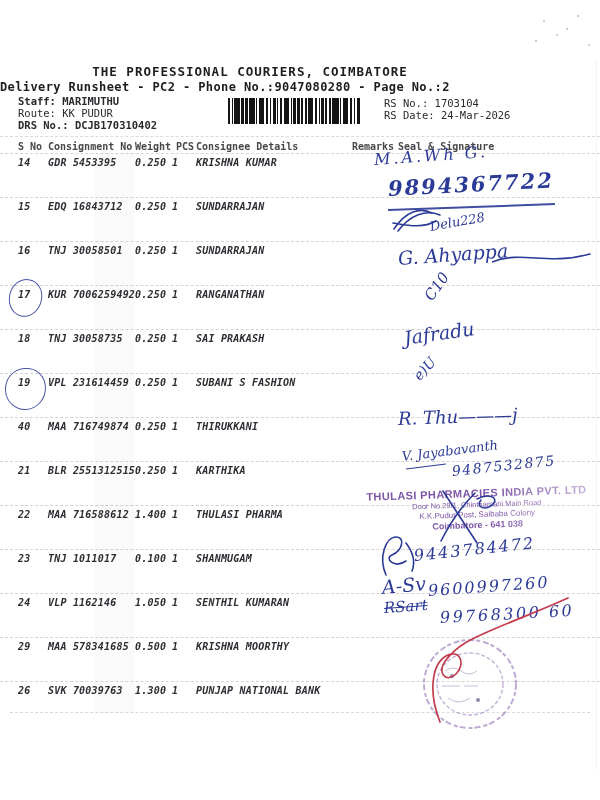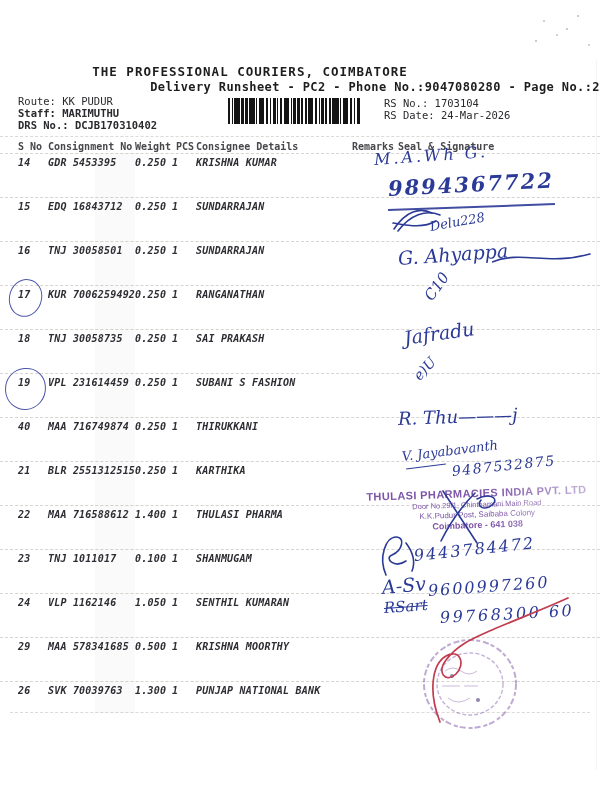--- a/index.html
+++ b/index.html
@@ -10,21 +10,21 @@
         font-family:"DejaVu Sans Mono",monospace;color:var(--print);}
 
   
   .speck{position:absolute;background:#c2c2c2;border-radius:50%;}
   .edge-line{position:absolute;left:596px;top:60px;width:1px;height:710px;background:rgba(0,0,0,.045);}
   .col-shade{position:absolute;left:95px;top:153px;width:40px;height:560px;background:rgba(0,0,0,.02);}
 
   
   .doc-title{position:absolute;top:64px;left:0;width:500px;text-align:center;
              font-size:12.5px;font-weight:bold;letter-spacing:1px;color:#1d1d20;}
-  .doc-subtitle{position:absolute;top:80px;left:0;width:600px;text-align:right;
+  .doc-subtitle{position:absolute;top:80px;left:0;width:600px;text-align:left;
              font-size:12px;font-weight:bold;letter-spacing:.4px;color:#1d1d20;}
 
   .meta-left{position:absolute;left:18px;top:95px;font-size:10.5px;line-height:12px;}
   .meta-line{white-space:pre;}
   .b{font-weight:bold;}
   .meta-right{position:absolute;left:384px;top:97px;font-size:10.5px;line-height:12px;}
 
   .barcode{position:absolute;left:228px;top:98px;width:132px;height:26px;
     background:
       repeating-linear-gradient(90deg,#151515 0 1.5px,transparent 1.5px 3.5px),
@@ -106,22 +106,22 @@
   <div class="speck" style="left:588px;top:44px;width:2px;height:2px;"></div>
   <div class="speck" style="left:577px;top:15px;width:1.5px;height:1.5px;"></div>
   <div class="speck" style="left:535px;top:40px;width:1.5px;height:1.5px;"></div>
   <div class="edge-line"></div>
   <div class="col-shade"></div>
 
   <div class="doc-title">THE PROFESSIONAL COURIERS, COIMBATORE</div>
   <div class="doc-subtitle">Delivery Runsheet - PC2 - Phone No.:9047080280 - Page No.:2</div>
 
   <div class="meta-left">
+    <div class="meta-line b"><span>Staff:</span> <span>MARIMUTHU</span></div>
     <div class="meta-line"><span>Route:</span> <span>KK PUDUR</span></div>
-    <div class="meta-line b"><span>Staff:</span> <span>MARIMUTHU</span></div>
     <div class="meta-line b"><span>DRS No.:</span> <span>DCJB170310402</span></div>
   </div>
 
   <div class="barcode"></div>
 
   <div class="meta-right">
     <div class="meta-line"><span>RS No.:</span> <span>1703104</span></div>
     <div class="meta-line"><span>RS Date:</span> <span>24-Mar-2026</span></div>
   </div>
 

